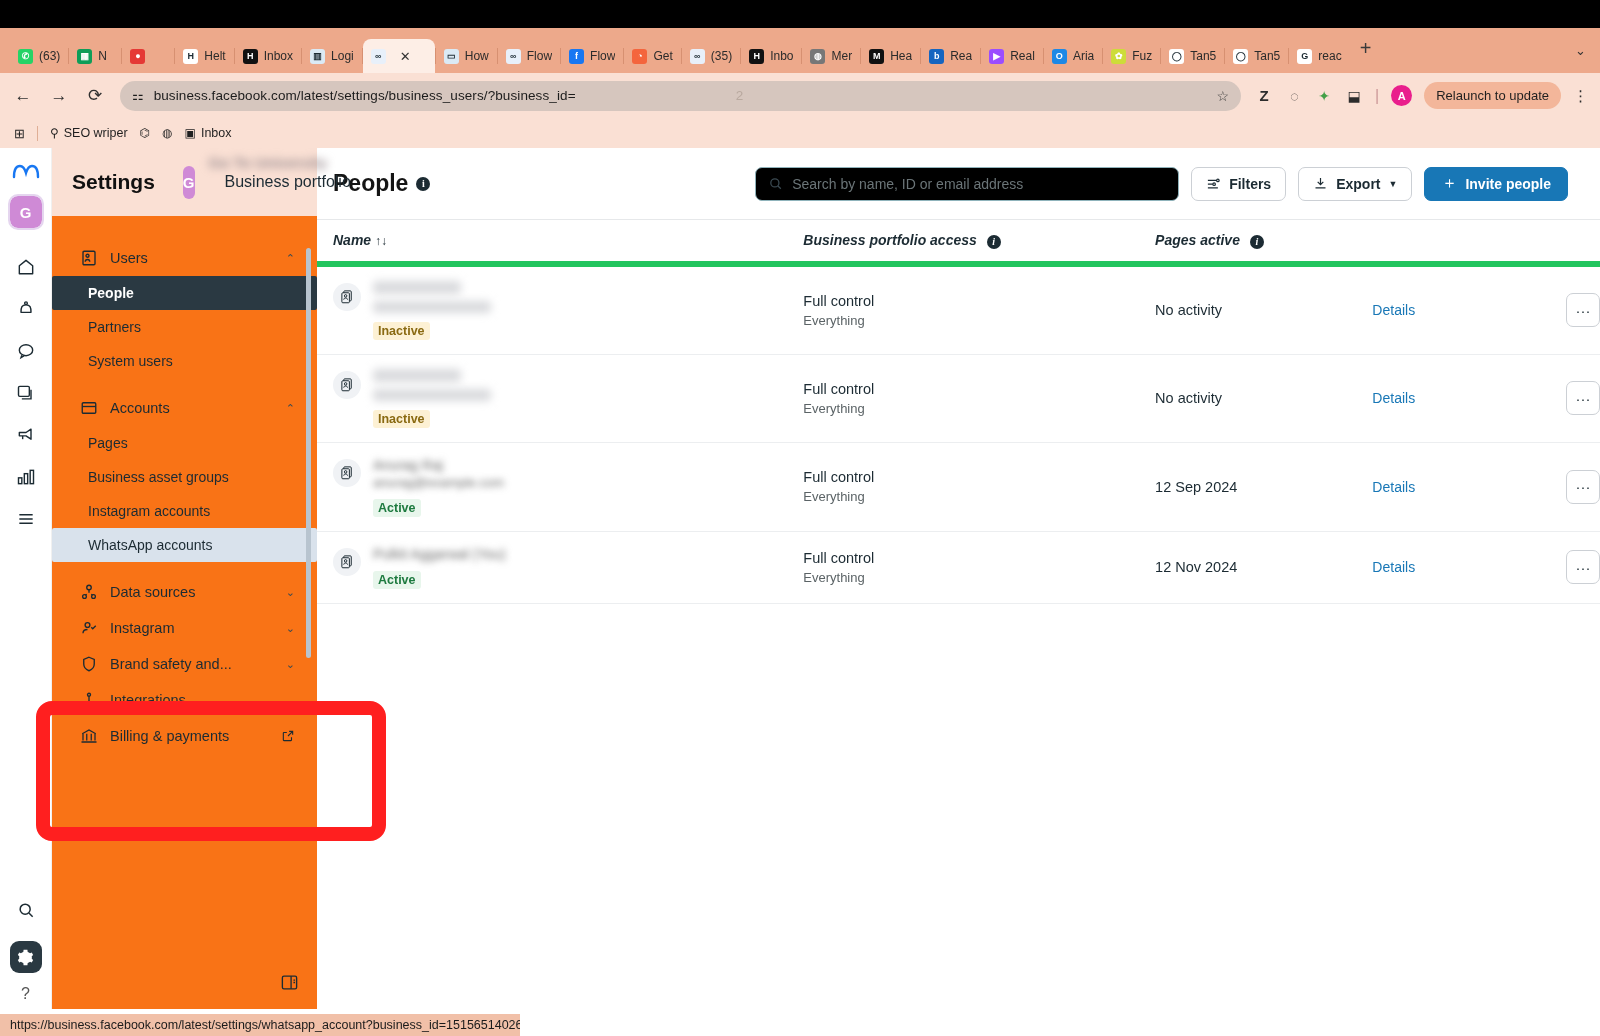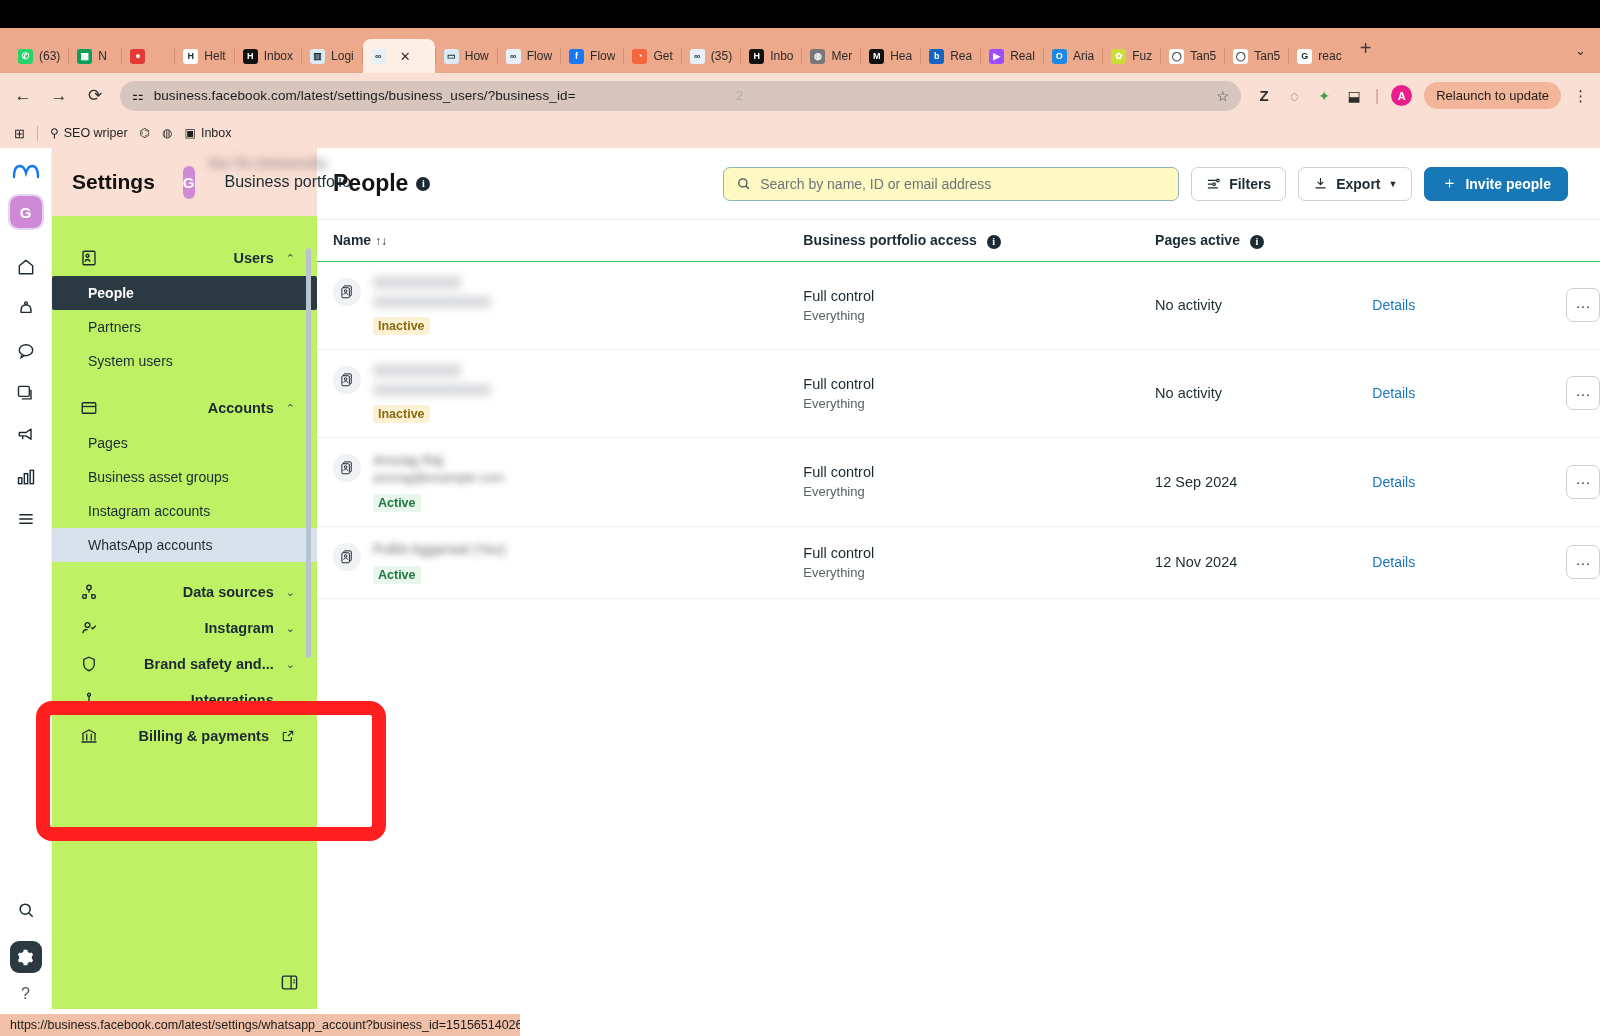--- a/index.html
+++ b/index.html
@@ -88,32 +88,32 @@
     display:flex; align-items:center; justify-content:center;
   }
   .rail-bottom { margin-top:auto; display:flex; flex-direction:column; align-items:center; padding-bottom:6px; }
   .rail-gear {
     width:32px; height:32px; border-radius:9px; background:#2a3942;
     display:flex; align-items:center; justify-content:center; color:#fff;
     margin-top:6px;
   }
   .rail-help { color:#555; font-size:16px; margin-top:12px; }
 
-  .leftpane { width:265px; flex:0 0 265px; background:#bef264; position:relative; display:flex; flex-direction:column; }
+  .leftpane { width:265px; flex:0 0 265px; background:#f97316; position:relative; display:flex; flex-direction:column; }
   .settings-head {
     height:68px; display:flex; align-items:center; gap:14px;
     padding-left:20px; background:#fae0d4;
   }
   .settings-title { font-size:21px; font-weight:700; color:#111; }
   .vdiv { width:1px; height:26px; background:#d7b4a2; }
 
   .nav { flex:1; padding:24px 0 0 0; overflow:hidden; position:relative; }
   .nav-group { display:flex; align-items:center; gap:12px; padding:9px 22px 9px 28px; cursor:pointer; }
   .nav-group .gicon { width:18px; height:18px; color:#1c2b33; display:flex; align-items:center; justify-content:center;}
-  .nav-group .glabel { font-size:14.5px; font-weight:700; color:#1c2b33; flex:1;text-align:right; }
+  .nav-group .glabel { font-size:14.5px; font-weight:400; color:#1c2b33; flex:1; }
   .chev { font-size:11px; color:#3b4a52; }
   .nav-sub {
     font-size:14px; color:#1c2b33; padding:9px 22px 9px 36px;
     cursor:pointer; border-radius:2px;
   }
   .nav-sub.active { background:#2a3942; color:#fff; font-weight:700; }
   .nav-sub.hover { background:#d9e2ec; }
   .scroll-track { position:absolute; right:6px; top:32px; width:5px; height:410px; background:#b8c4cf; border-radius:3px; }
   .pane-foot { height:54px; display:flex; align-items:center; justify-content:flex-end; padding-right:18px; }
 
@@ -131,38 +131,38 @@
   }
   .page-title { font-size:23px; font-weight:700; color:#141414; }
   .info-dot {
     display:inline-flex; width:14px; height:14px; border-radius:50%;
     background:#1c2b33; color:#fff; font-size:10px; font-weight:700;
     align-items:center; justify-content:center; margin-left:8px;
     font-family:"Liberation Serif", serif;
   }
   .head-tools { margin-left:auto; display:flex; align-items:center; gap:12px; }
   .searchbox {
-    width:456px; height:34px; border:1px solid #8fb3bb; border-radius:7px;
-    display:flex; align-items:center; gap:9px; padding:0 12px; background:#fef9c3;
+    width:424px; height:34px; border:1px solid #8fb3bb; border-radius:7px;
+    display:flex; align-items:center; gap:9px; padding:0 12px; background:#000000;
   }
   .searchbox .ph { font-size:14px; color:#6b7578; }
   .btn {
     height:34px; border:1px solid #ccd0d5; border-radius:7px; background:#fff;
     display:flex; align-items:center; gap:8px; padding:0 14px;
     font-size:14px; font-weight:600; color:#1c2b33; cursor:pointer;
   }
   .btn-primary {
     background:#1877b6; border-color:#1877b6; color:#fff; font-weight:700;
     padding:0 16px;
   }
 
   table.people { width:100%; border-collapse:collapse; }
   table.people th {
     text-align:left; font-size:14px; font-weight:700; color:#1c2b33;
-    padding:12px 0 12px 0; border-bottom:1px solid #22c55e;
+    padding:12px 0 12px 0; border-bottom:6px solid #22c55e;font-style:italic;
   }
   table.people td { padding:14px 0; border-bottom:1px solid #eceef0; vertical-align:middle; }
   .col-name { width:470px; padding-left:16px !important; }
   .col-access { width:340px; }
   .col-active { width:210px; }
   .col-details { width:120px; }
   .col-menu { width:100px; }
 
   .namecell { display:flex; gap:12px; align-items:flex-start; }
   .usr-ic {

